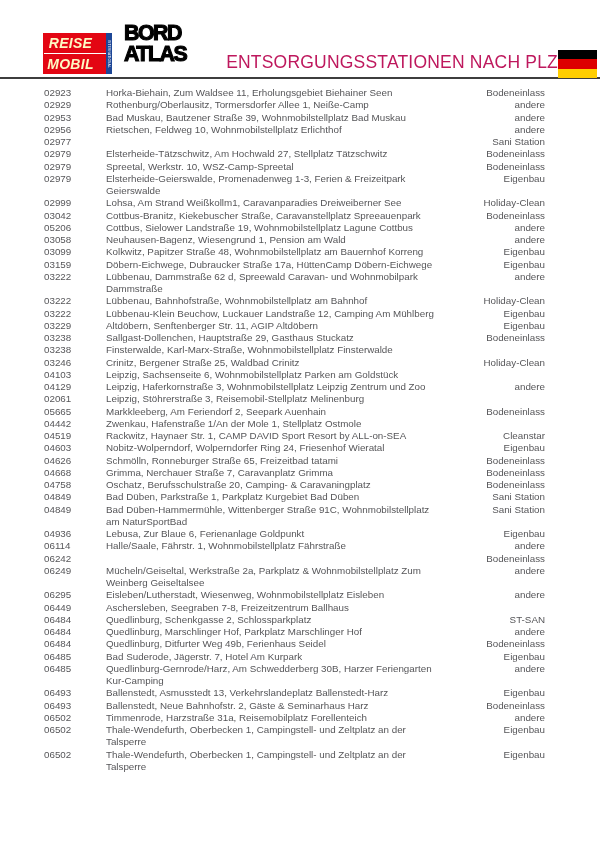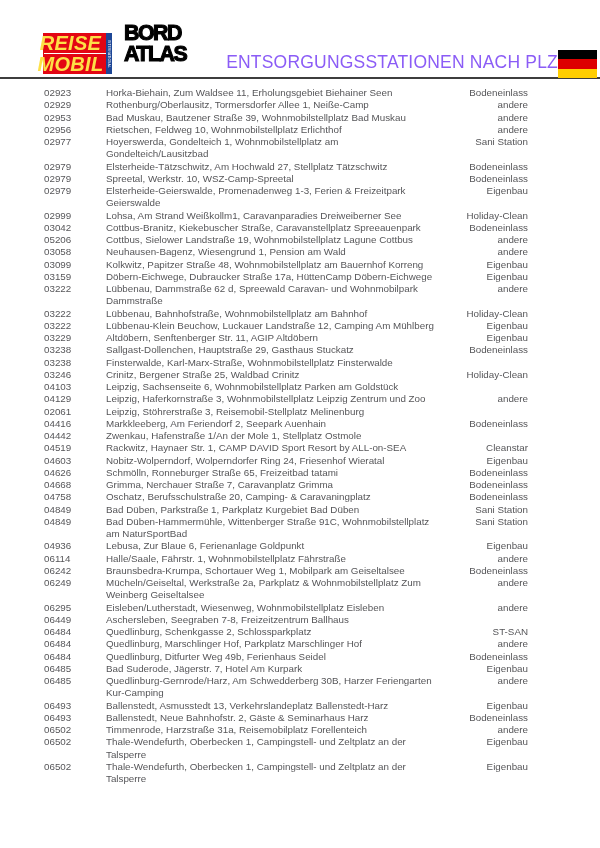--- a/index.html
+++ b/index.html
@@ -11,57 +11,57 @@
 
   
   .header { position:relative; height:77px; border-bottom:2px solid #3d3d3d; }
 
   .rm-logo {
     position:absolute; left:43px; top:33px; width:69px; height:41px;
     background:#fff; display:flex; flex-direction:column; gap:1px;
     box-shadow:0 0 0 1px #e30613 inset;
   }
   .rm-bar {
-    flex:1; background:#e30613; color:#fde047; font-weight:bold; font-style:italic;
-    font-size:20px; line-height:1; display:flex; align-items:center; justify-content:center;
+    flex:1; background:#e30613; color:#fef9c3; font-weight:bold; font-style:italic;
+    font-size:14px; line-height:1; display:flex; align-items:center; justify-content:center;
     letter-spacing:.3px; padding-right:14px;
   }
   .rm-intl {
     position:absolute; right:0; top:0; bottom:0; width:6px; background:#1d4696;
     color:#fff; font-style:normal; font-size:3.2px; letter-spacing:.2px;
     writing-mode:vertical-rl; display:flex; align-items:center; justify-content:center;
     overflow:hidden;
   }
 
   .ba-logo { position:absolute; left:124px; top:22px; color:#000; }
   .ba-word {
     font-weight:bold; font-size:22px; line-height:21px; letter-spacing:-1.5px;
     -webkit-text-stroke:1.1px #000; transform:scaleX(.97); transform-origin:left;
   }
 
   .title {
     position:absolute; right:42px; bottom:4px; margin:0;
-    font-size:17.5px; font-weight:400; color:#8b5cf6; letter-spacing:.2px; white-space:nowrap;
+    font-size:17.5px; font-weight:400; color:#be185d; letter-spacing:.2px; white-space:nowrap;
   }
 
   .flag { position:absolute; right:3px; top:50px; width:39px; height:28px; display:flex; flex-direction:column; z-index:2; }
   .flag .stripe { flex:1; }
   .flag .s-black { background:#000000; }
   .flag .s-red   { background:#dd0000; }
   .flag .s-gold  { background:#ffce00; }
 
   
   .table { padding-top:8px; }
   .row {
     display:flex; align-items:flex-start;
     font-size:9.8px; line-height:12.25px; color:#565659;
   }
   .plz  { margin-left:44px; width:62px; flex:none; }
   .desc { width:333px; flex:none; }
-  .type { flex:1; text-align:right; padding-right:72px; white-space:nowrap; }
+  .type { flex:1; text-align:right; padding-right:55px; white-space:nowrap; }
 </style>
 </head>
 <body>
 
 <div class="page">
 
   <header class="header">
 
     <div class="rm-logo">
       <div class="rm-bar">REISE</div>
@@ -104,21 +104,20 @@
   </div>
 
   <div class="row">
     <div class="plz">02956</div>
     <div class="desc">Rietschen, Feldweg 10, Wohnmobilstellplatz Erlichthof</div>
     <div class="type">andere</div>
   </div>
 
   <div class="row">
     <div class="plz">02977</div>
-    <div class="desc">Hoyerswerda, Gondelteich 1, Wohnmobilstellplatz am Gondelteich/Lausitzbad</div>
     <div class="type">Sani Station</div>
   </div>
 
   <div class="row">
     <div class="plz">02979</div>
     <div class="desc">Elsterheide-Tätzschwitz, Am Hochwald 27, Stellplatz Tätzschwitz</div>
     <div class="type">Bodeneinlass</div>
   </div>
 
   <div class="row">
@@ -224,21 +223,21 @@
     <div class="type">andere</div>
   </div>
 
   <div class="row">
     <div class="plz">02061</div>
     <div class="desc">Leipzig, Stöhrerstraße 3, Reisemobil-Stellplatz Melinenburg</div>
     <div class="type"></div>
   </div>
 
   <div class="row">
-    <div class="plz">04416</div>
+    <div class="plz">05665</div>
     <div class="desc">Markkleeberg, Am Feriendorf 2, Seepark Auenhain</div>
     <div class="type">Bodeneinlass</div>
   </div>
 
   <div class="row">
     <div class="plz">04442</div>
     <div class="desc">Zwenkau, Hafenstraße 1/An der Mole 1, Stellplatz Ostmole</div>
     <div class="type"></div>
   </div>
 
@@ -292,21 +291,20 @@
   </div>
 
   <div class="row">
     <div class="plz">06114</div>
     <div class="desc">Halle/Saale, Fährstr. 1, Wohnmobilstellplatz Fährstraße</div>
     <div class="type">andere</div>
   </div>
 
   <div class="row">
     <div class="plz">06242</div>
-    <div class="desc">Braunsbedra-Krumpa, Schortauer Weg 1, Mobilpark am Geiseltalsee</div>
     <div class="type">Bodeneinlass</div>
   </div>
 
   <div class="row">
     <div class="plz">06249</div>
     <div class="desc">Mücheln/Geiseltal, Werkstraße 2a, Parkplatz &amp; Wohnmobilstellplatz Zum Weinberg Geiseltalsee</div>
     <div class="type">andere</div>
   </div>
 
   <div class="row">

